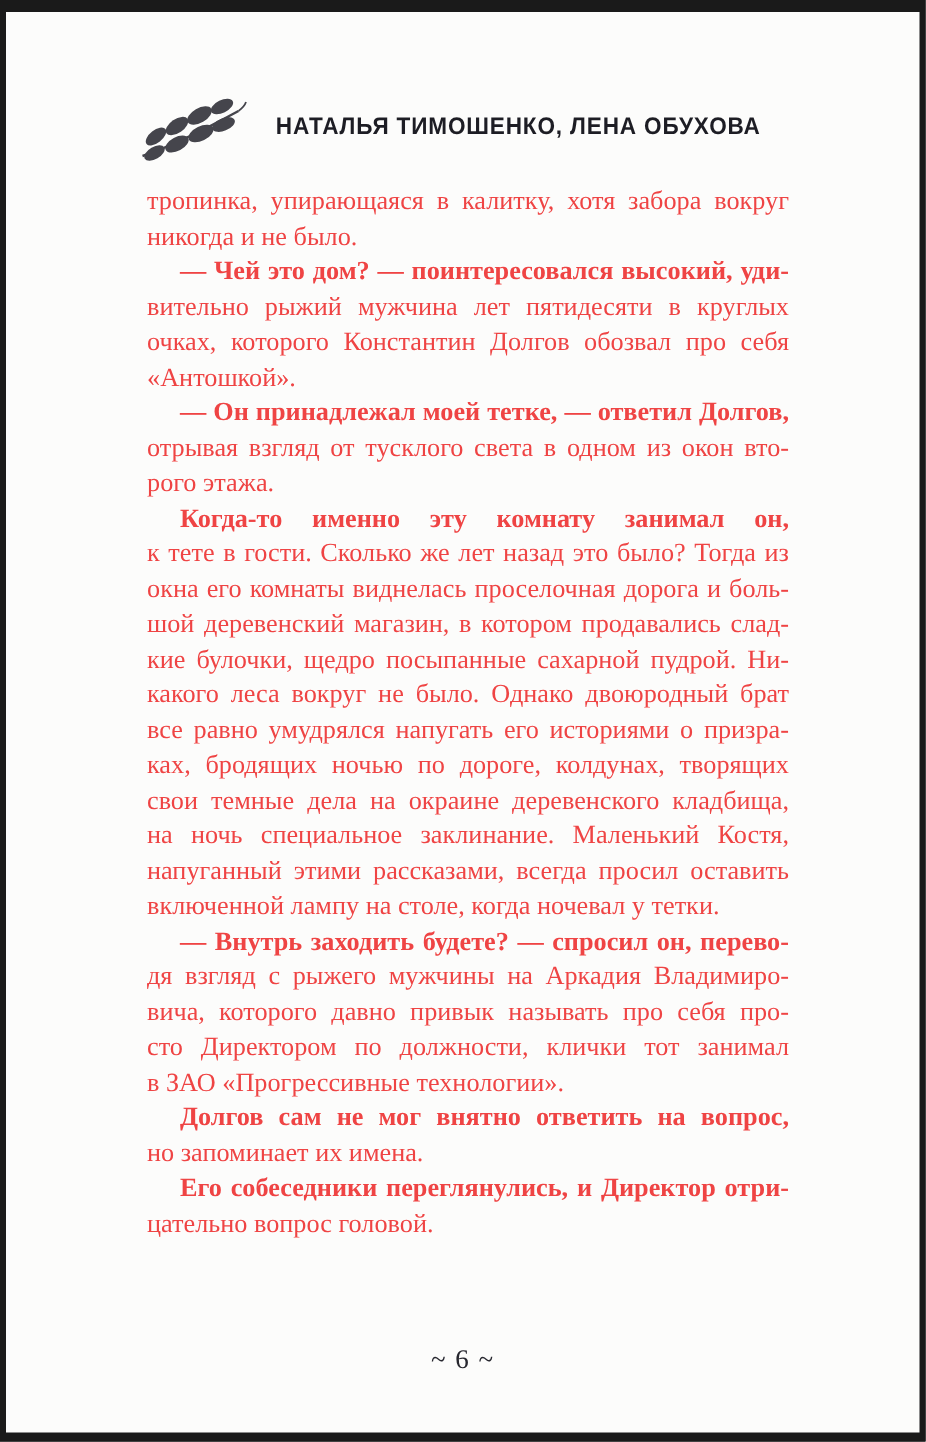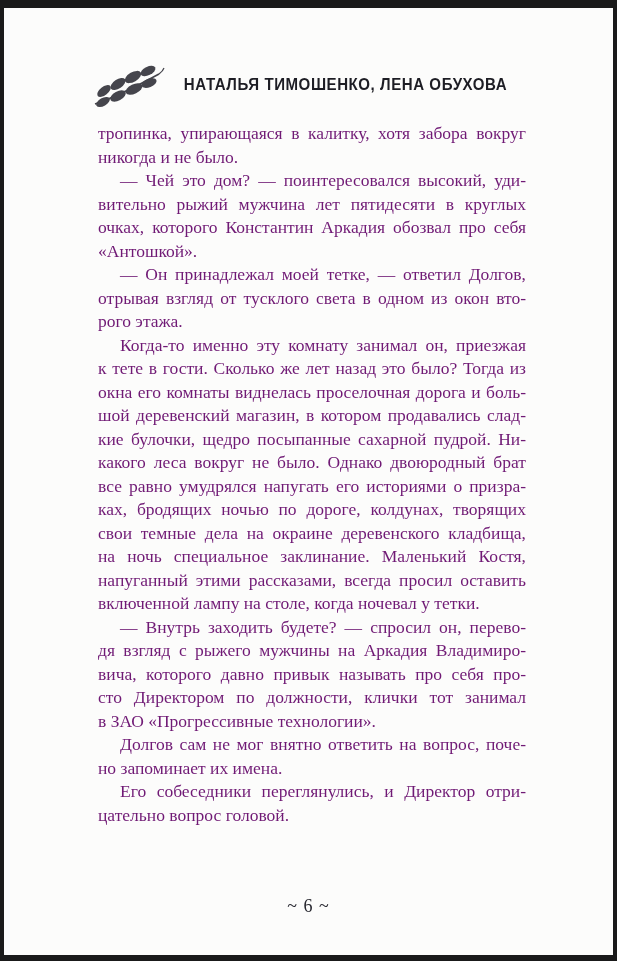--- a/index.html
+++ b/index.html
@@ -51,32 +51,32 @@
     white-space: nowrap;
   }
   
   .body-text {
     position: absolute;
     top: 114px;
     left: 94px;
     width: 428px;
     font-size: 17.5px;
     line-height: 23.5px;
-    color: #701a75;
+    color: #ef4444;
   }
   .para { margin: 0; }
   .line {
     text-align: justify;
     text-align-last: justify;
     white-space: normal;
     overflow: hidden;
     height: 23.5px;
   }
   .line.last { text-align-last: left; }
-  .para.indent .line:first-child { text-indent: 22px; }
+  .para.indent .line:first-child { text-indent: 22px; font-weight: bold; }
   
   .footer {
     position: absolute;
     top: 888px;
     left: 0;
     width: 100%;
     text-align: center;
     font-size: 18px;
     color: #27272f;
     letter-spacing: 1px;
@@ -109,21 +109,21 @@
     </div>
 
     <div class="body-text">
         <div class="para">
           <div class="line">тропинка, упирающаяся в калитку, хотя забора вокруг</div>
           <div class="line last">никогда и не было.</div>
         </div>
         <div class="para indent">
           <div class="line">— Чей это дом? — поинтересовался высокий, уди-</div>
           <div class="line">вительно рыжий мужчина лет пятидесяти в круглых</div>
-          <div class="line">очках, которого Константин Аркадия обозвал про себя</div>
+          <div class="line">очках, которого Константин Долгов обозвал про себя</div>
           <div class="line last">«Антошкой».</div>
         </div>
         <div class="para indent">
           <div class="line">— Он принадлежал моей тетке, — ответил Долгов,</div>
           <div class="line">отрывая взгляд от тусклого света в одном из окон вто-</div>
           <div class="line last">рого этажа.</div>
         </div>
         <div class="para indent">
           <div class="line">Когда-то именно эту комнату занимал он, приезжая</div>
           <div class="line">к тете в гости. Сколько же лет назад это было? Тогда из</div>

